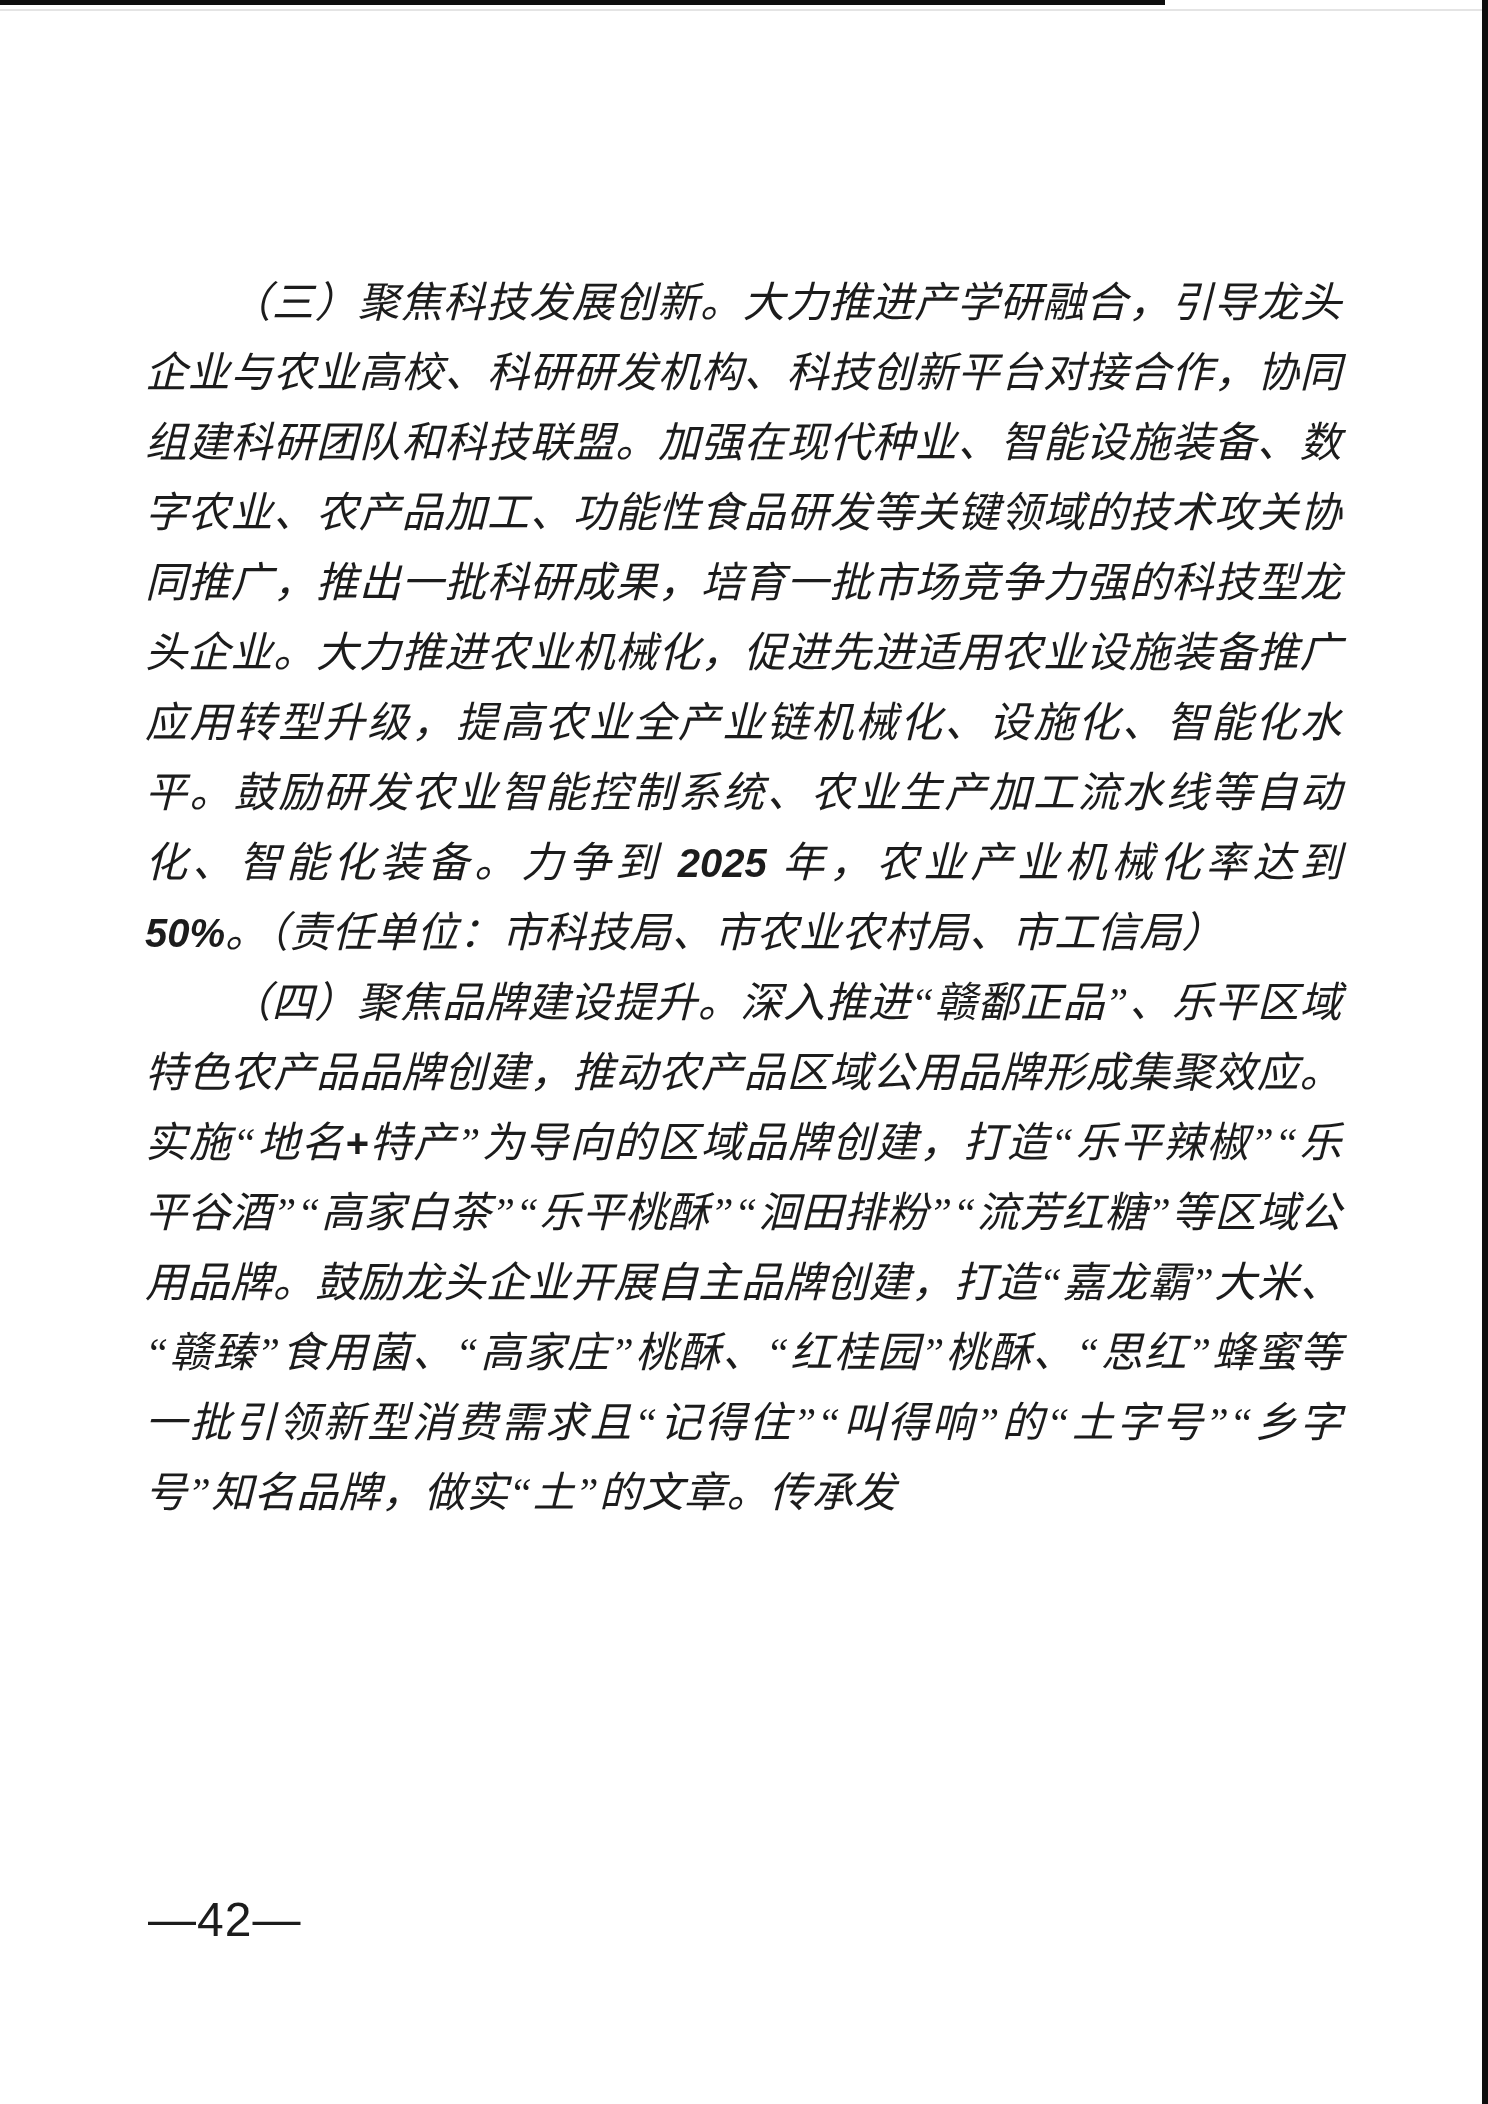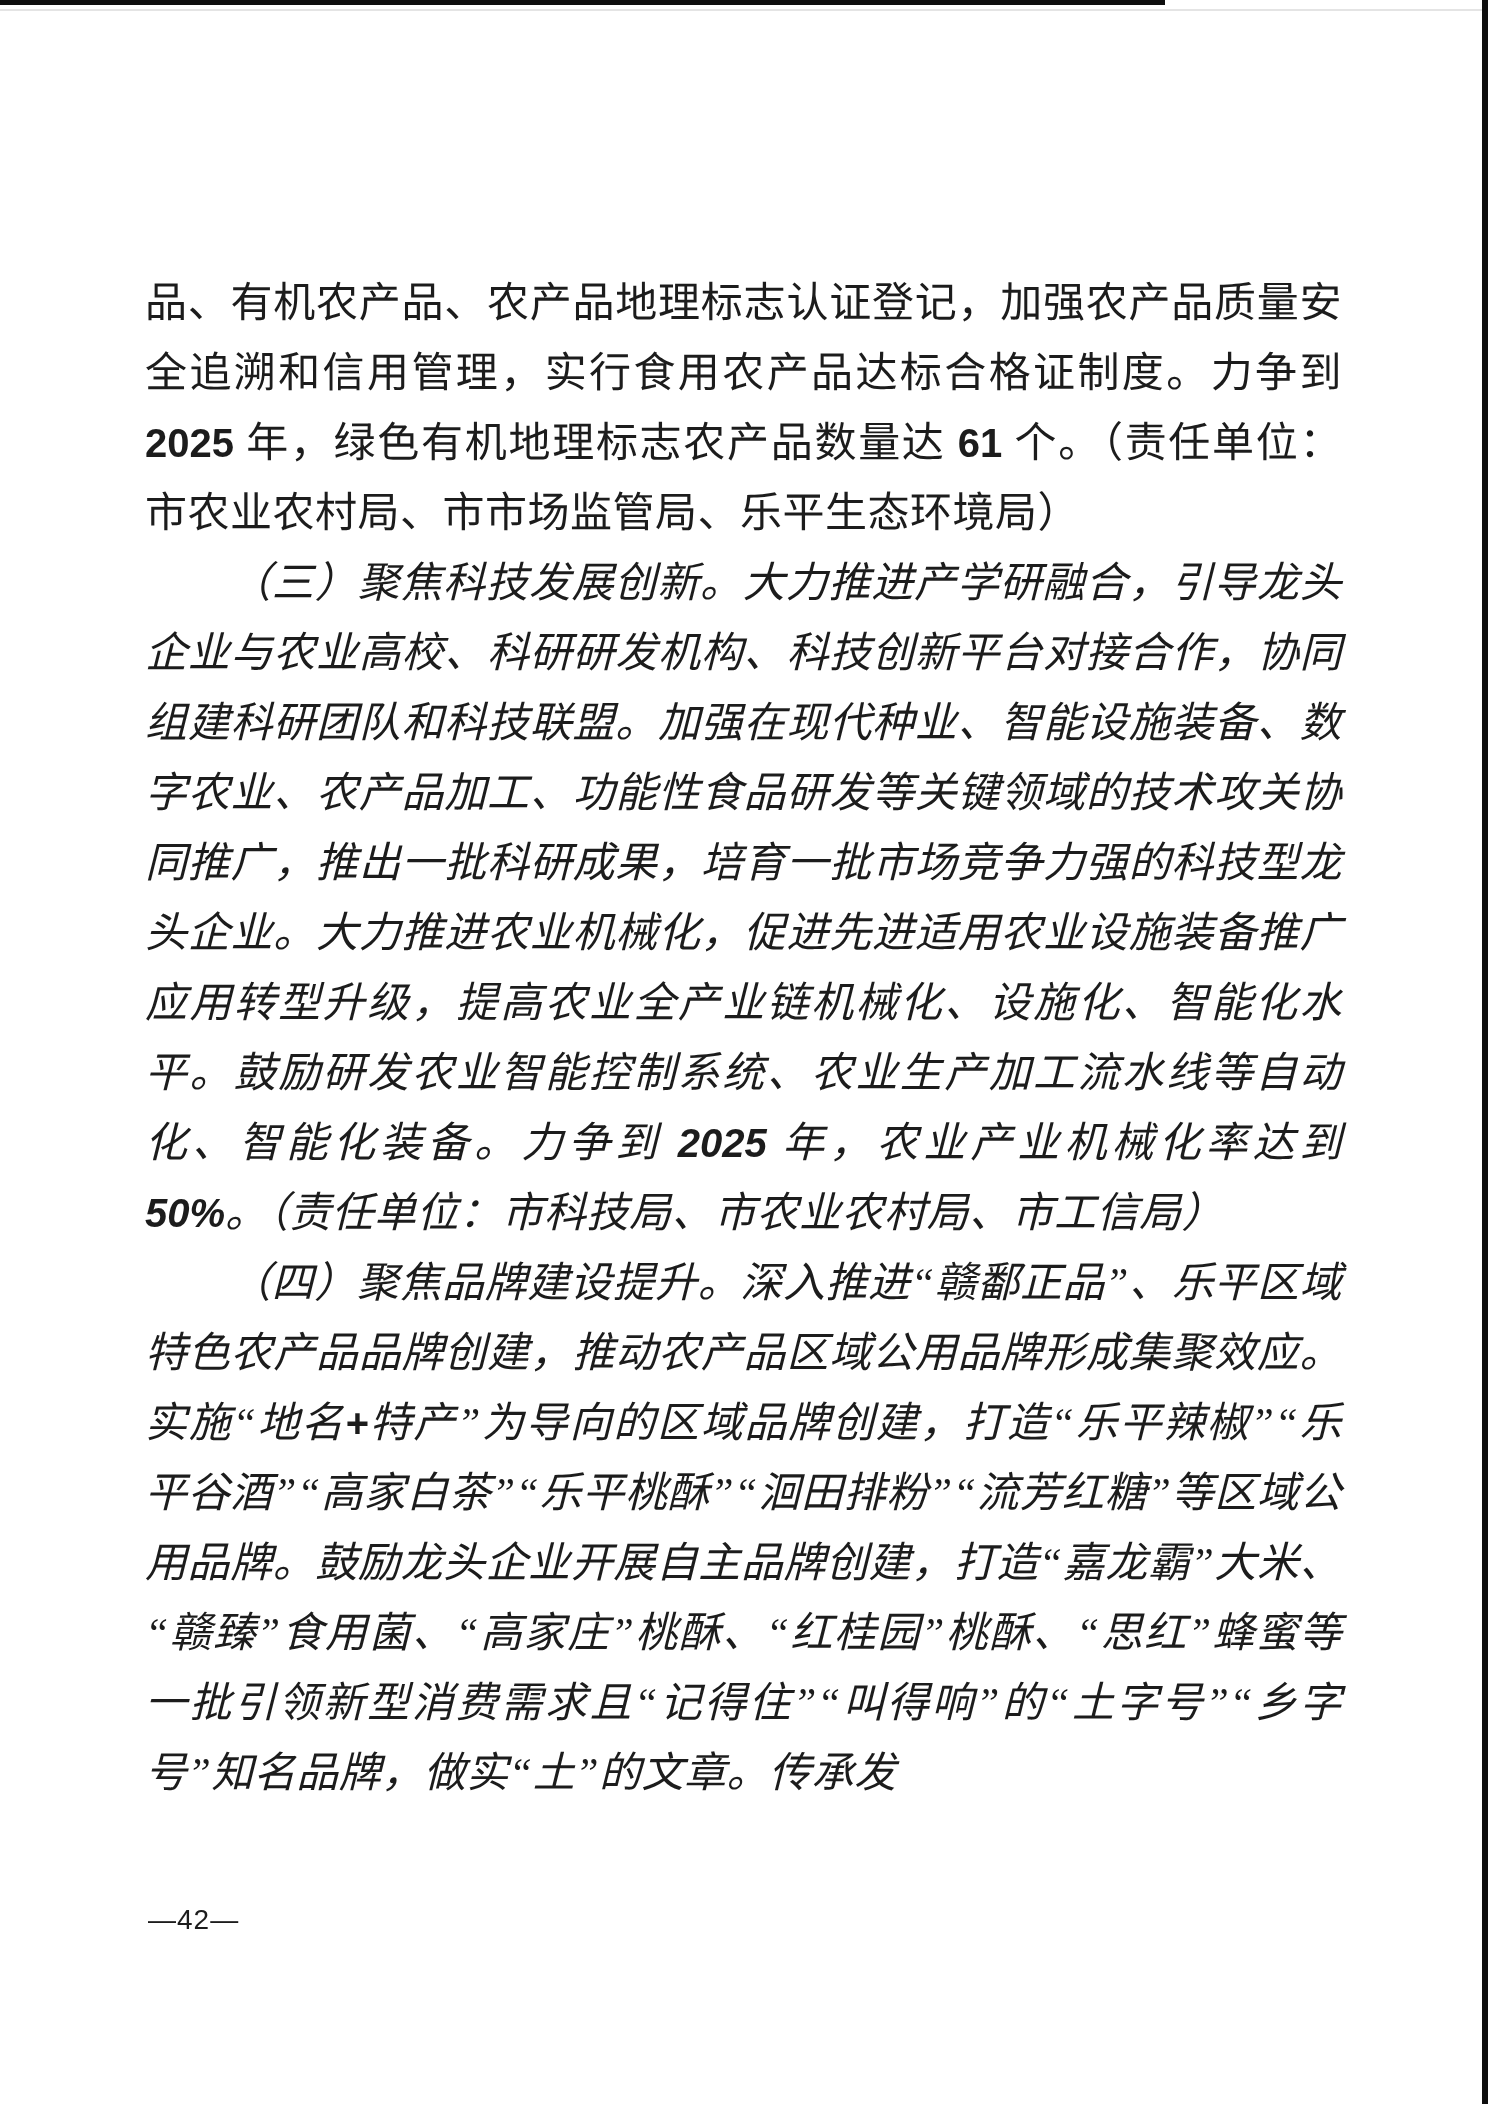--- a/index.html
+++ b/index.html
@@ -53,36 +53,35 @@
   .latin {
     font-family: "Liberation Sans", "DejaVu Sans", sans-serif;
     font-weight: 600;
     font-size: 40px;
     letter-spacing: 0;
   }
   .page-number {
     position: absolute;
     left: 148px;
     top: 1896px;
-    font-size: 28px;
+    font-size: 48px;
     line-height: 48px;
     font-family: "Liberation Sans", "DejaVu Sans", sans-serif;
     font-weight: 500;
     letter-spacing: 1px;
     color: var(--ink, #1c1c1c);
   }
 </style>
 </head>
 <body>
 
 <div class="page" style="--ink: #1c1c1c; --paper: #ffffff; --edge: #0e0e0e;">
   <div class="scan-edge-top"></div>
   <div class="scan-hairline"></div>
   <div class="scan-edge-right"></div>
 
   <main class="body-text" id="paragraphs">
-      <div class="para"><span>品、有机农产品、农产品地理标志认证登记，加强农产品质量安全追溯和信用管理，实行食用农产品达标合格证制度。力争到 </span><span class="latin">2025</span><span> 年，绿色有机地理标志农产品数量达 </span><span class="latin">61</span><span> 个。（责任单位：市农业农村局、市市场监管局、乐平生态环境局）</span></div>
       <div class="para indent"><span>（三）聚焦科技发展创新。大力推进产学研融合，引导龙头企业与农业高校、科研研发机构、科技创新平台对接合作，协同组建科研团队和科技联盟。加强在现代种业、智能设施装备、数字农业、农产品加工、功能性食品研发等关键领域的技术攻关协同推广，推出一批科研成果，培育一批市场竞争力强的科技型龙头企业。大力推进农业机械化，促进先进适用农业设施装备推广应用转型升级，提高农业全产业链机械化、设施化、智能化水平。鼓励研发农业智能控制系统、农业生产加工流水线等自动化、智能化装备。力争到 </span><span class="latin">2025</span><span> 年，农业产业机械化率达到 </span><span class="latin">50%</span><span>。（责任单位：市科技局、市农业农村局、市工信局）</span></div>
       <div class="para indent"><span>（四）聚焦品牌建设提升。深入推进“赣鄱正品”、乐平区域特色农产品品牌创建，推动农产品区域公用品牌形成集聚效应。实施“地名</span><span class="latin">+</span><span>特产”为导向的区域品牌创建，打造“乐平辣椒”“乐平谷酒”“高家白茶”“乐平桃酥”“洄田排粉”“流芳红糖”等区域公用品牌。鼓励龙头企业开展自主品牌创建，打造“嘉龙霸”大米、“赣臻”食用菌、“高家庄”桃酥、“红桂园”桃酥、“思红”蜂蜜等一批引领新型消费需求且“记得住”“叫得响”的“土字号”“乡字号”知名品牌，做实“土”的文章。传承发</span></div>
     </main>
 
   <div class="page-number">—42—</div>
 </div>
 
 </body></html>

